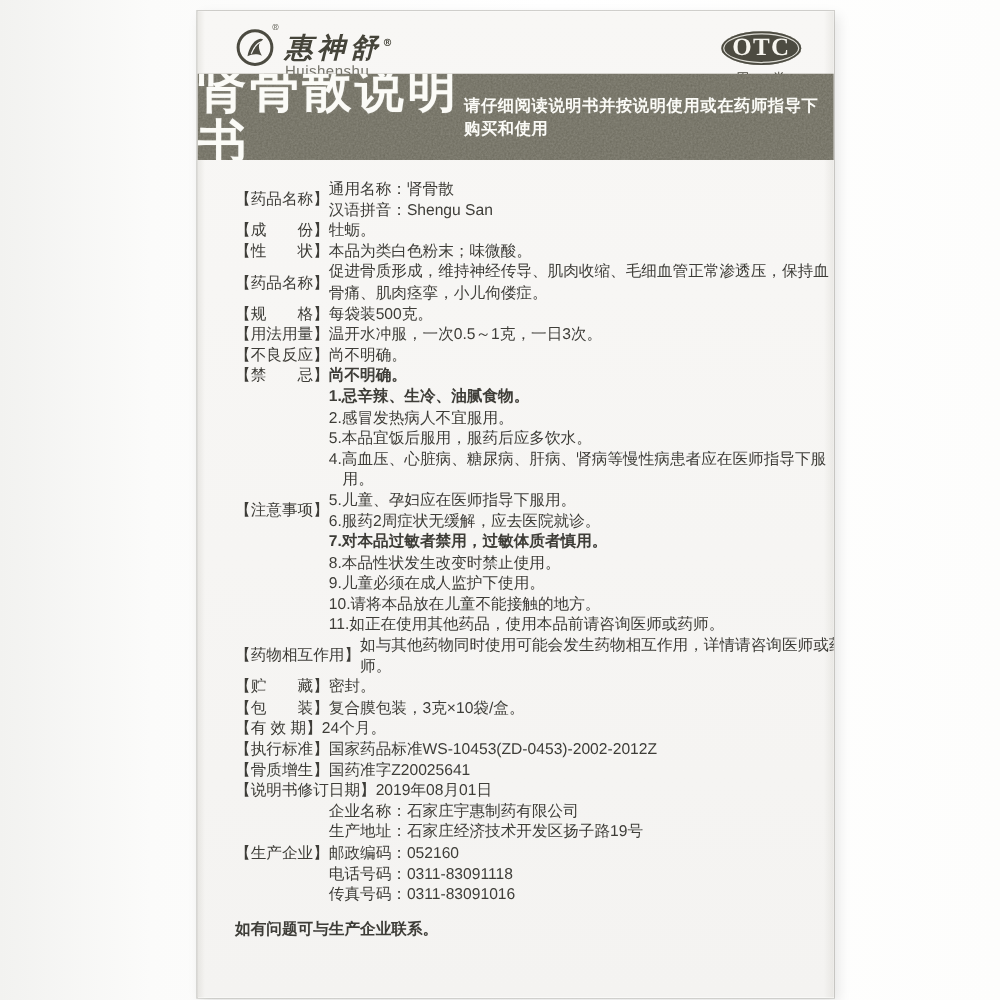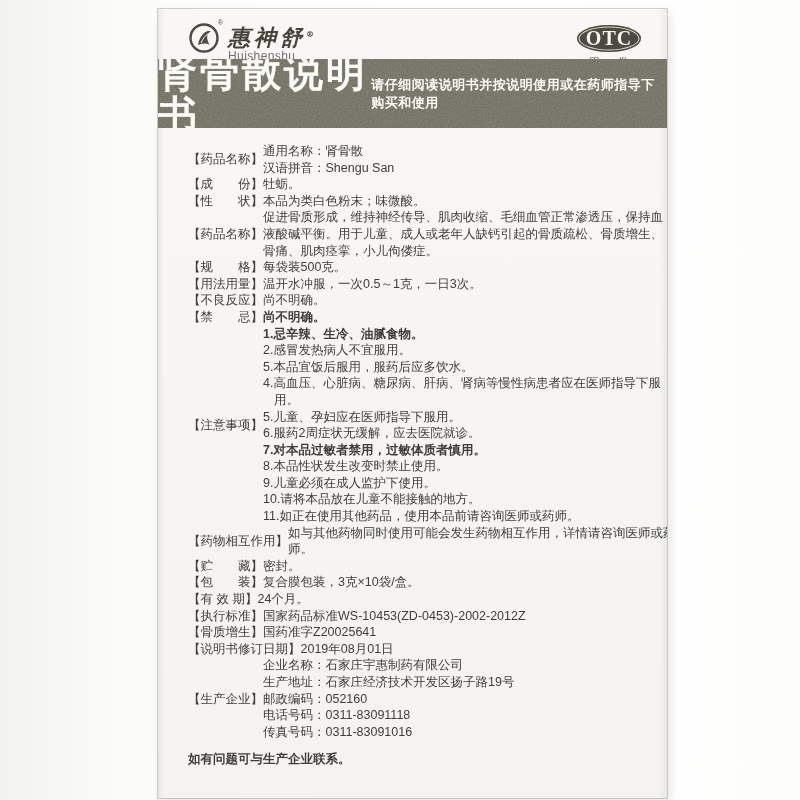--- a/index.html
+++ b/index.html
@@ -123,21 +123,20 @@
           <div class="row">
             <span class="lbl">【性　　状】</span>
             <div class="val">
               <div class="ln">本品为类白色粉末；味微酸。</div>
             </div>
           </div>
           <div class="row">
             <span class="lbl">【药品名称】</span>
             <div class="val">
               <div class="ln">促进骨质形成，维持神经传导、肌肉收缩、毛细血管正常渗透压，保持血</div>
-              <div class="ln">液酸碱平衡。用于儿童、成人或老年人缺钙引起的骨质疏松、骨质增生、</div>
               <div class="ln">骨痛、肌肉痉挛，小儿佝偻症。</div>
             </div>
           </div>
           <div class="row">
             <span class="lbl">【规　　格】</span>
             <div class="val">
               <div class="ln">每袋装500克。</div>
             </div>
           </div>
           <div class="row">

